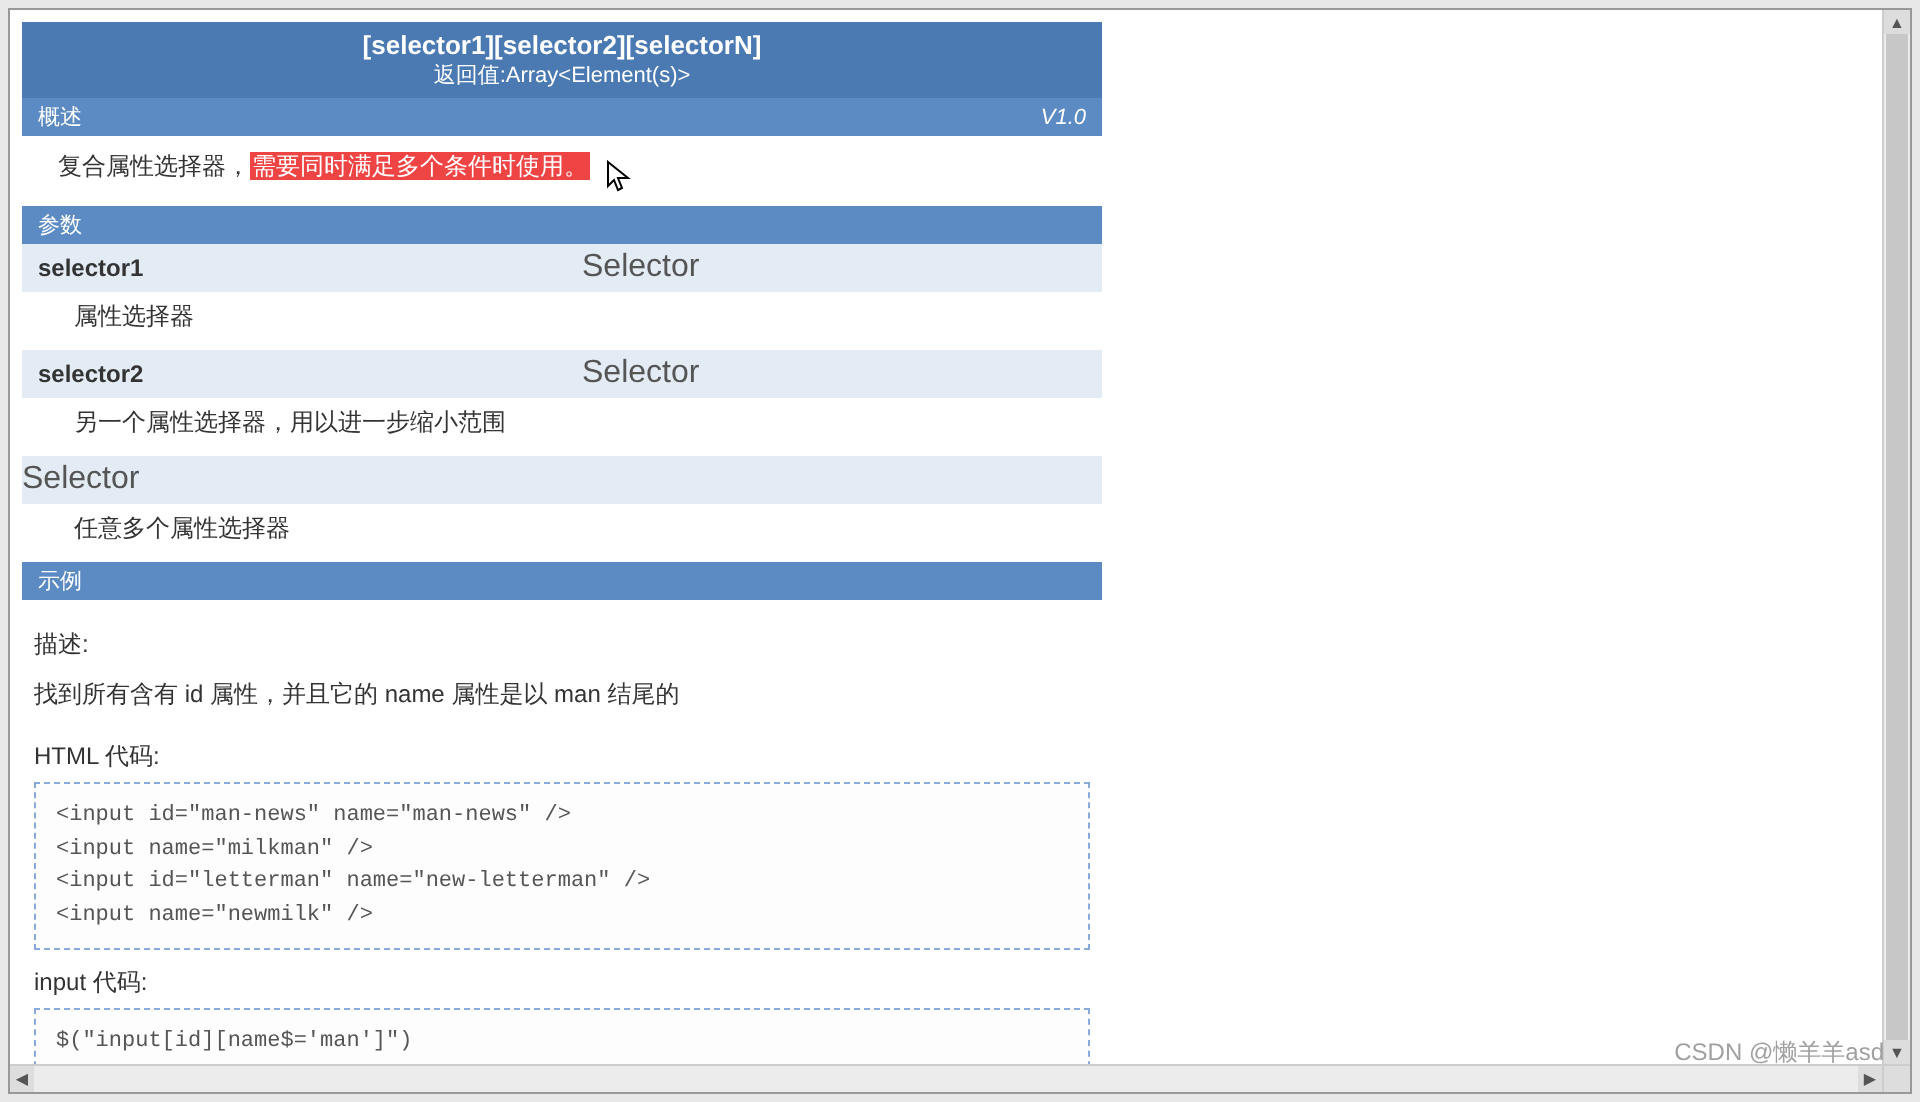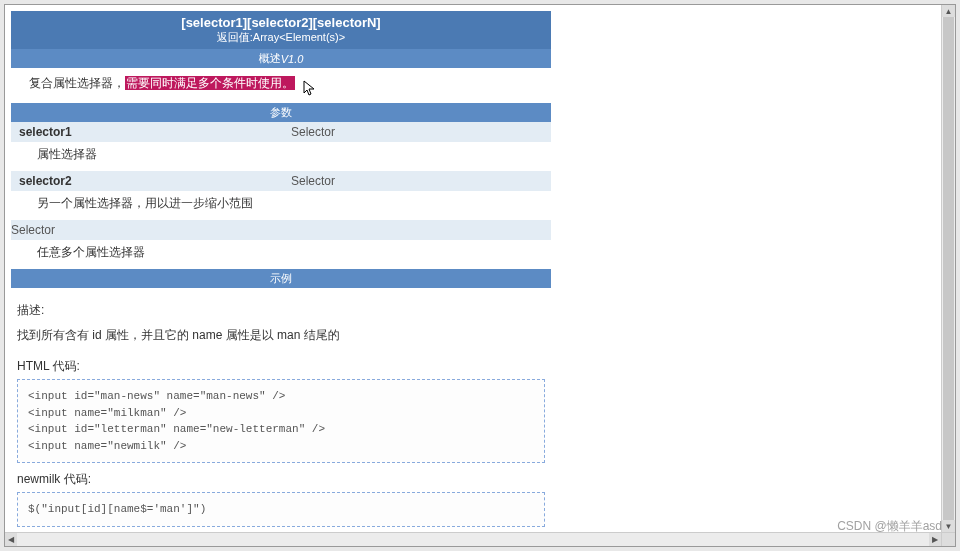--- a/index.html
+++ b/index.html
@@ -40,43 +40,43 @@
     font-size: 13px;
     flex-direction: column;
   }
   .header-bar .ret { font-weight: normal; font-size: 11px; text-align: center; }
   .section-head {
     background: #5c8bc4;
     color: #fff;
     padding: 2px 8px;
     font-size: 11px;
     display: flex;
-    justify-content: center;
+    justify-content: space-between;
     align-items: center;
   }
   .version { font-style: italic; }
   .desc-body {
     padding: 6px 8px 10px 18px;
     font-size: 12px;
     line-height: 1.6;
   }
   .highlight {
-    background: #be185d;
+    background: #ef4444;
     color: #fff;
     padding: 0 1px;
   }
   .param-row {
     background: #e3ecf4;
     display: flex;
     padding: 3px 0;
     align-items: center;
     color: #333;
   }
   .param-row .pname { width: 280px; padding-left: 8px; font-weight: bold; font-size: 12px; }
-  .param-row .ptype { flex: 1; font-size: 12px; color: #555; }
+  .param-row .ptype { flex: 1; font-size: 16px; color: #555; }
   .param-desc {
     padding: 4px 8px 8px 26px;
     font-size: 12px;
   }
   .example-body {
     padding: 8px 4px 2px 4px;
     font-size: 12px;
   }
   .subhead {
     margin: 6px 0 4px 2px;
@@ -198,21 +198,21 @@
       <div class="example-body">
         <div class="subhead">描述:</div>
         <div class="param-desc" style="padding-left:2px">找到所有含有 id 属性，并且它的 name 属性是以 man 结尾的</div>
 
         <div class="subhead">HTML 代码:</div>
         <div class="codeblock">&lt;input id="man-news" name="man-news" /&gt;
 &lt;input name="milkman" /&gt;
 &lt;input id="letterman" name="new-letterman" /&gt;
 &lt;input name="newmilk" /&gt;</div>
 
-        <div class="subhead">newmilk 代码:</div>
+        <div class="subhead">input 代码:</div>
         <div class="codeblock">$("input[id][name$='man']")</div>
 
         <div class="subhead">结果:</div>
 
       </div>
 
     </div>
   </div>
 
   <div class="vscroll">

